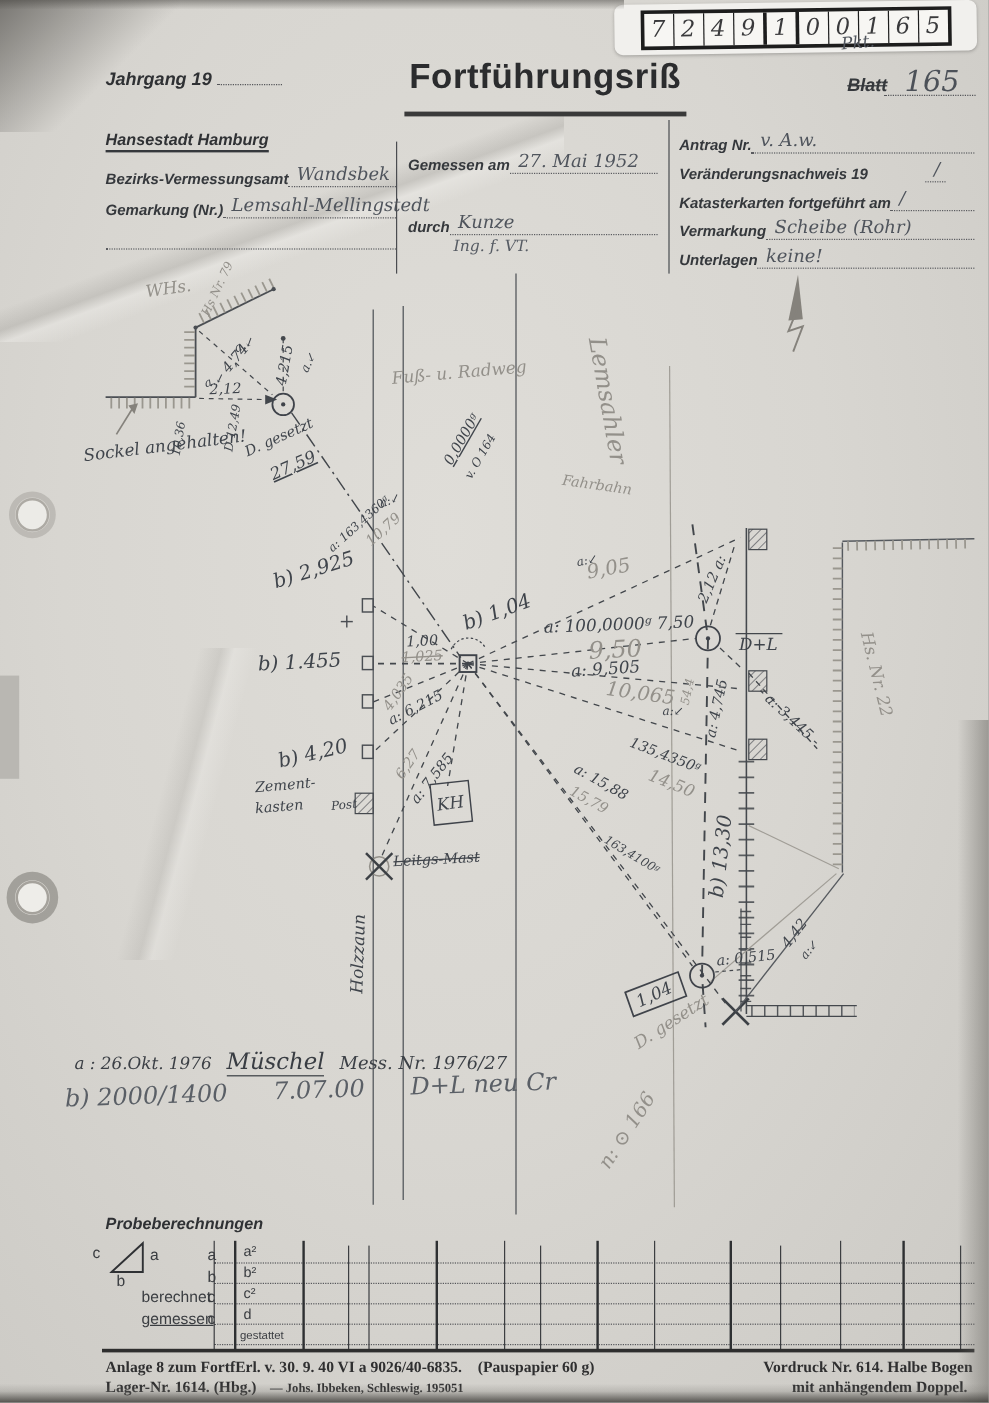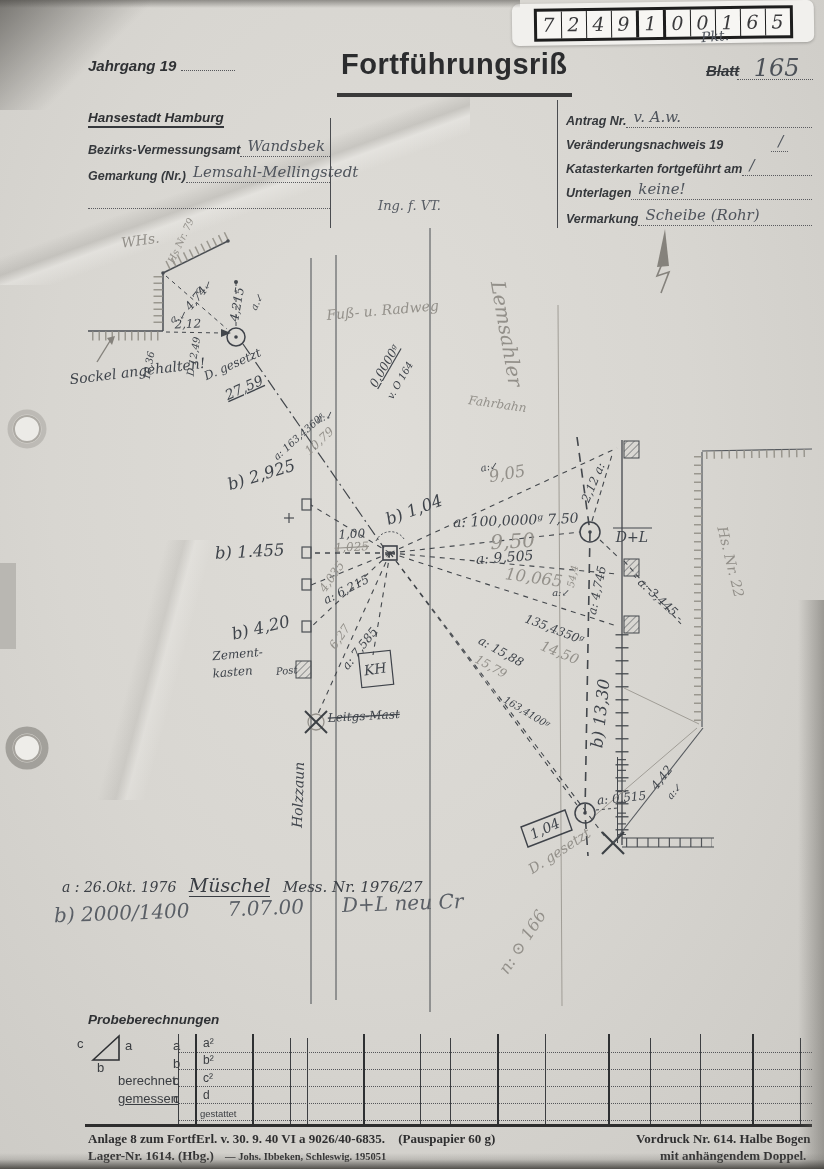--- a/index.html
+++ b/index.html
@@ -342,46 +342,54 @@
       <span class="plabel">Gemarkung (Nr.)</span>
       <span class="fval" style="overflow:visible;">Lemsahl-Mellingstedt</span>
     </div>
     <div class="frow">
         <span class="fval"></span>
       </div>
   </div>
 
   <div class="vdiv" style="left:330px;top:118px;height:110px;"></div>
   <div class="formcol" style="left:340px;top:125px;width:208px;">
+    <div class="frow">
+      <span class="plabel">Gemessen am</span>
+      <span class="fval">27. Mai 1952</span>
+    </div>
+    <div class="frow" style="margin-top:31px;">
+      <span class="plabel">durch</span>
+      <span class="fval">Kunze</span>
+    </div>
   </div>
   <div class="subhand" style="left:378px;top:198px;">Ing. f. VT.</div>
 
   <div class="vdiv" style="left:557px;top:100px;height:128px;"></div>
   <div class="formcol" style="left:566px;top:108px;width:246px;">
     <div class="frow" style="margin-bottom:4px;">
       <span class="plabel">Antrag Nr.</span>
       <span class="fval">v. A.w.</span>
     </div>
     <div class="frow" style="margin-bottom:4px;gap:48px;">
       <span class="plabel">Veränderungsnachweis 19</span>
       <span class="fval" style="max-width:28px;">∕</span>
       <span class="plabel">Nr.</span>
       <span class="fval">∕</span>
     </div>
     <div class="frow" style="margin-bottom:4px;">
       <span class="plabel">Katasterkarten fortgeführt am</span>
       <span class="fval">∕</span>
     </div>
+    <div class="frow" style="margin-bottom:4px;">
+      <span class="plabel">Vermarkung</span>
+      <span class="fval">Scheibe (Rohr)</span>
+    </div>
     <div class="frow">
       <span class="plabel">Unterlagen</span>
       <span class="fval">keine!</span>
-    </div>
-    <div class="frow" style="margin-bottom:4px;">
-      <span class="plabel">Vermarkung</span>
-      <span class="fval">Scheibe (Rohr)</span>
     </div>
   </div>
 
   <div class="note-a">
     <span class="p1">a : 26.Okt. 1976</span>
     <span class="nm">Müschel</span>
     <span class="p2">Mess. Nr. 1976/27</span>
   </div>
   <div class="note-b">b) 2000/1400      7.07.00      D+L neu Cr</div>
 

